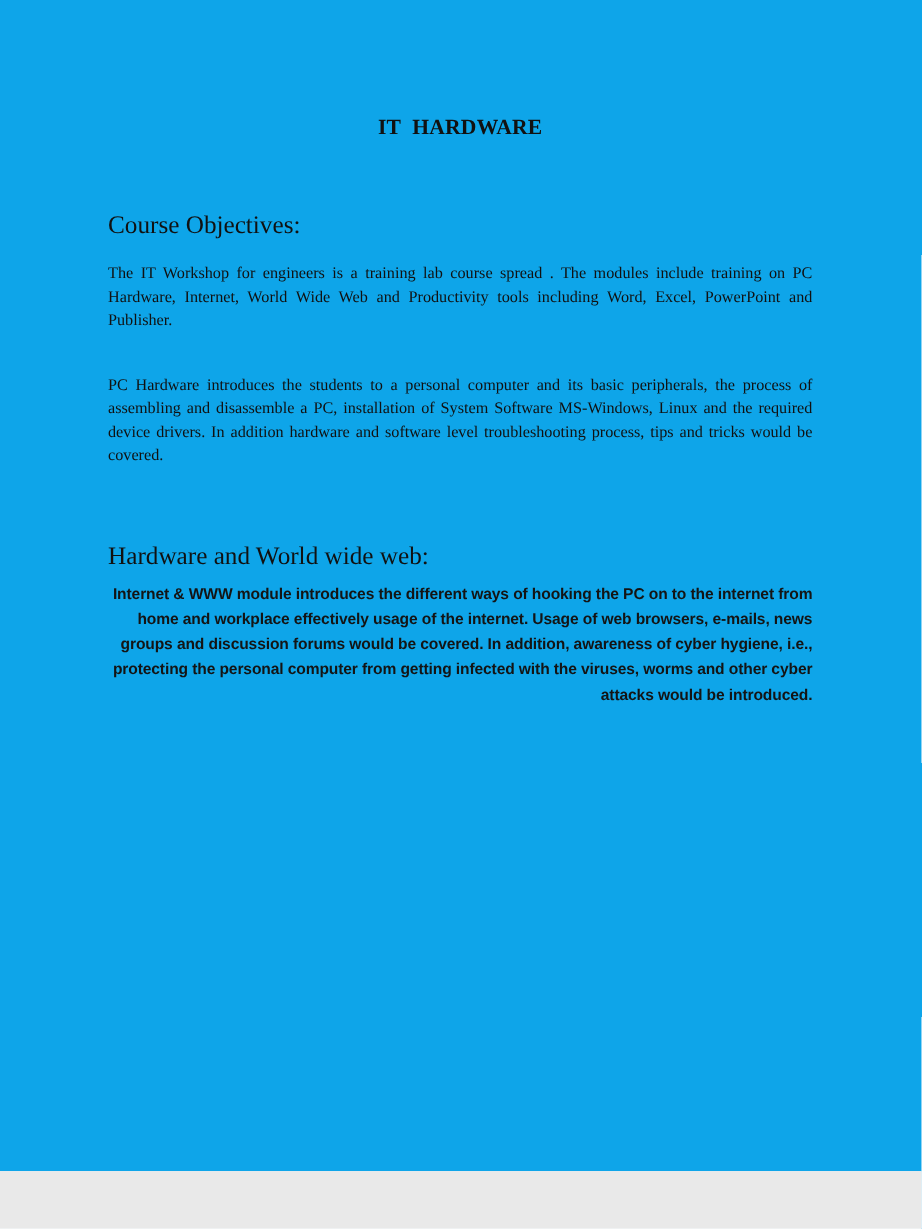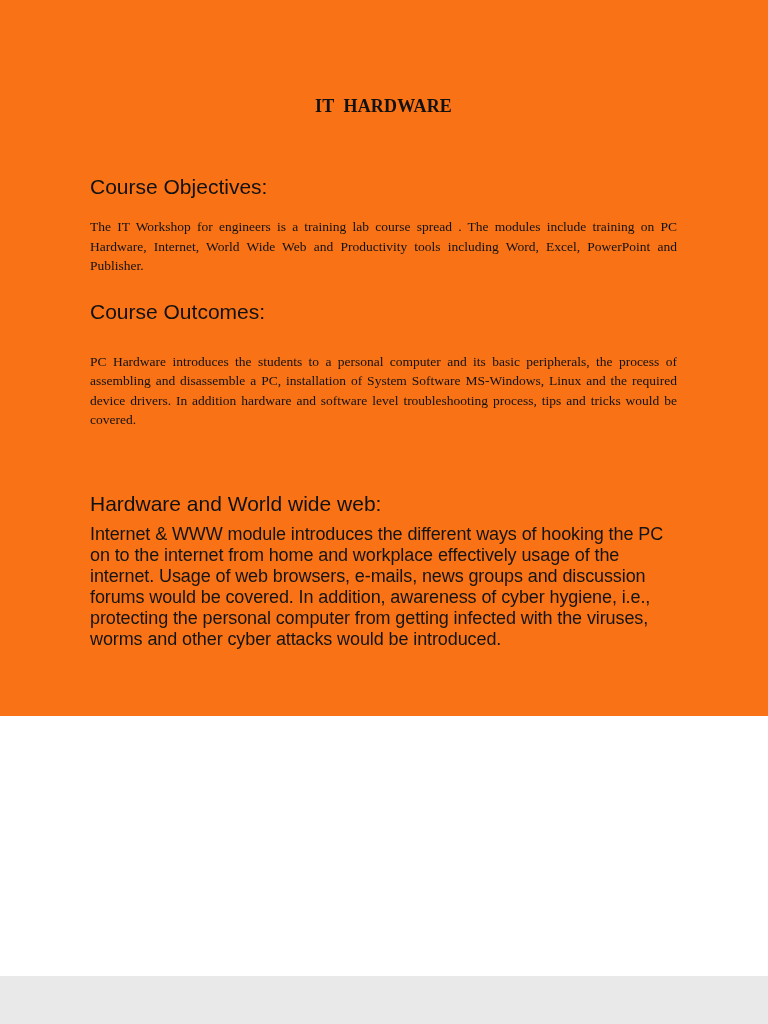--- a/index.html
+++ b/index.html
@@ -13,59 +13,59 @@
     position: relative;
     overflow: hidden;
     font-family: "Liberation Serif", serif;
     color: #111111;
   }
   .page {
     position: absolute;
     top: 0;
     left: 0;
     width: 768px;
-    height: 716px;
-    background: #f97316;
+    height: 976px;
+    background: #0ea5e9;
     box-sizing: border-box;
     padding: 96px 91px 0 90px;
   }
   .doc-title {
     font-family: "Liberation Serif", serif;
     font-size: 18px;
     font-weight: bold;
     text-align: center;
     letter-spacing: 0.2px;
     white-space: pre-wrap;
     margin: 0 0 58px 0;
   }
   .section-heading {
-    font-family: Liberation Sans, sans-serif;
+    font-family: Liberation Serif, serif;
     font-size: 21px;
     font-weight: 400;
     margin: 0 0 18px 0;
   }
   .body-serif {
     font-family: "Liberation Serif", serif;
     font-size: 13.5px;
     line-height: 1.45;
     text-align: justify;
     margin: 0 0 32px 0;
   }
-  .gap-after-objectives { margin-bottom: 24px; }
+  .gap-after-objectives { margin-bottom: 34px; }
   .heading-outcomes { margin-bottom: 28px; }
   .heading-pc { margin-bottom: 20px; }
   .para-pc { margin-bottom: 62px; }
   .heading-internet { margin-bottom: 8px; }
   .body-sans {
     font-family: "Liberation Sans", sans-serif;
-    font-size: 18px;
-    font-weight: 400;
+    font-size: 13px;
+    font-weight: 700;
     line-height: 21px;
     letter-spacing: -0.1px;
-    text-align: left;
+    text-align: right;
     margin: 0;
     color: #141414;
   }
   .viewer-strip {
     position: absolute;
     left: 0;
     bottom: 0;
     width: 768px;
     height: 48px;
     background: #e9e9e9;
@@ -76,23 +76,20 @@
 
 <div class="page">
 
   <h1 class="doc-title">IT  HARDWARE</h1>
 
   <section>
     <h2 class="section-heading">Course Objectives:</h2>
     <p class="body-serif gap-after-objectives"> The IT Workshop for engineers is a training lab course spread . The modules include training on PC Hardware, Internet, World Wide Web and Productivity tools including Word, Excel, PowerPoint and Publisher.</p>
   </section>
 
-  <section>
-    <h2 class="section-heading heading-outcomes">Course Outcomes:</h2>
-  </section>
 
   <section>
     <p class="body-serif para-pc"> PC Hardware introduces the students to a personal computer and its basic peripherals, the process of assembling and disassemble a PC, installation of System Software MS-Windows, Linux and the required device drivers. In addition hardware and software level troubleshooting process, tips and tricks would be covered.</p>
   </section>
 
   <section>
     <h2 class="section-heading heading-internet">Hardware and World wide web:</h2>
     <p class="body-sans"> Internet &amp; WWW module introduces the different ways of hooking the PC on to the internet from home and workplace effectively usage of the internet. Usage of web browsers, e-mails, news groups and discussion forums would be covered. In addition, awareness of cyber hygiene, i.e., protecting the personal computer from getting infected with the viruses, worms and other cyber attacks would be introduced.</p>
   </section>
 

